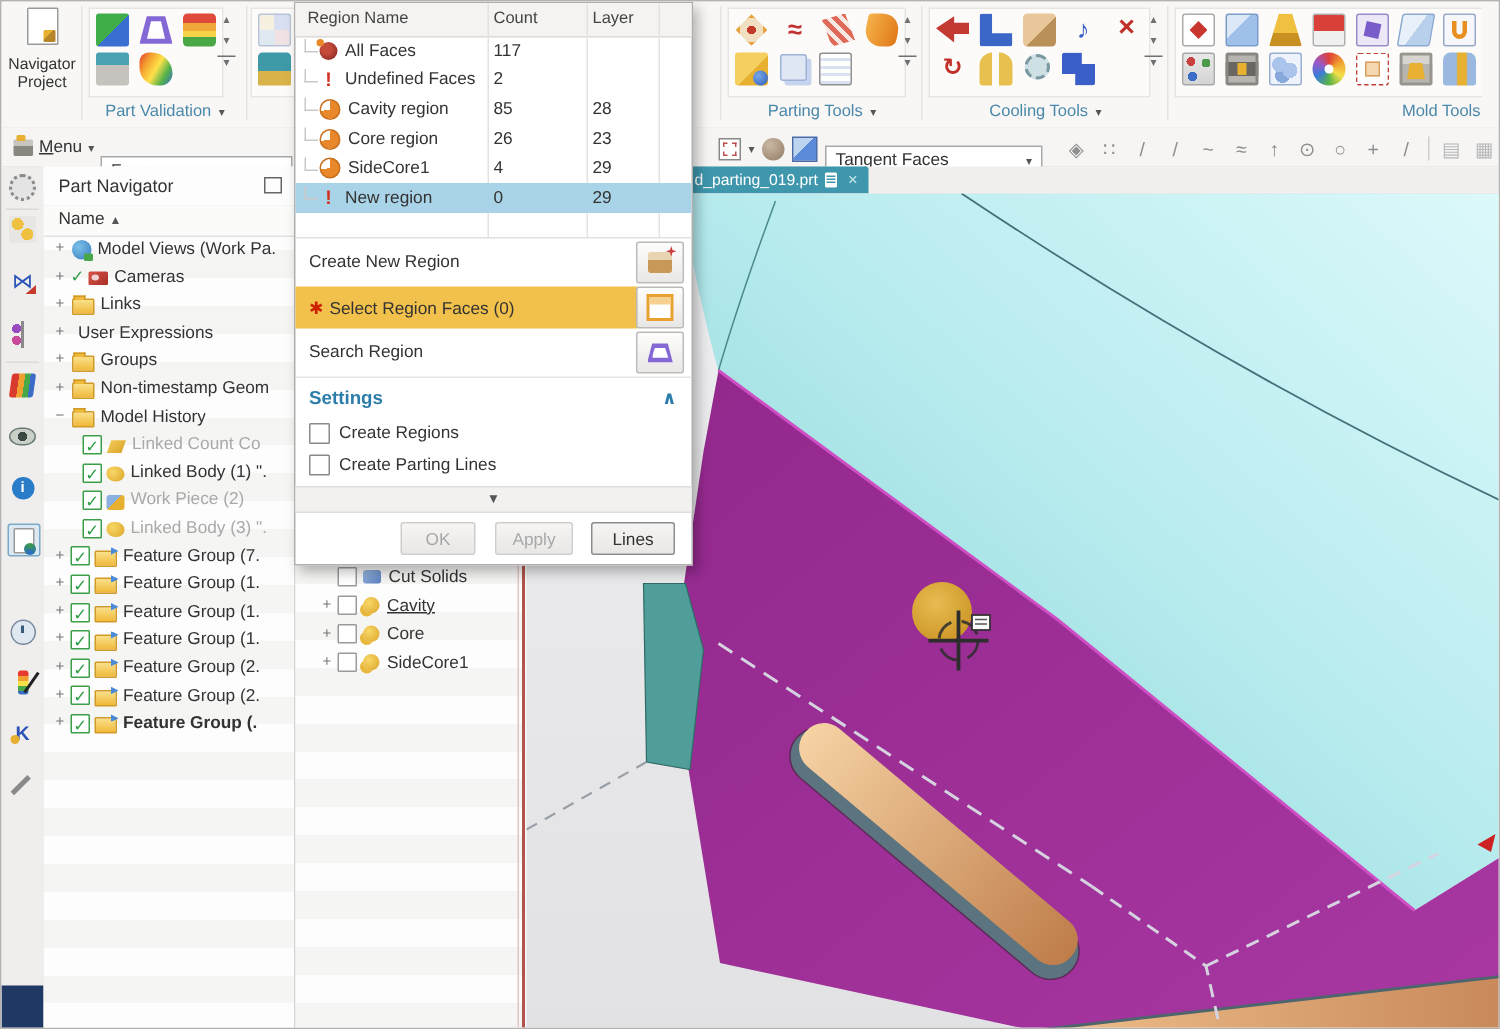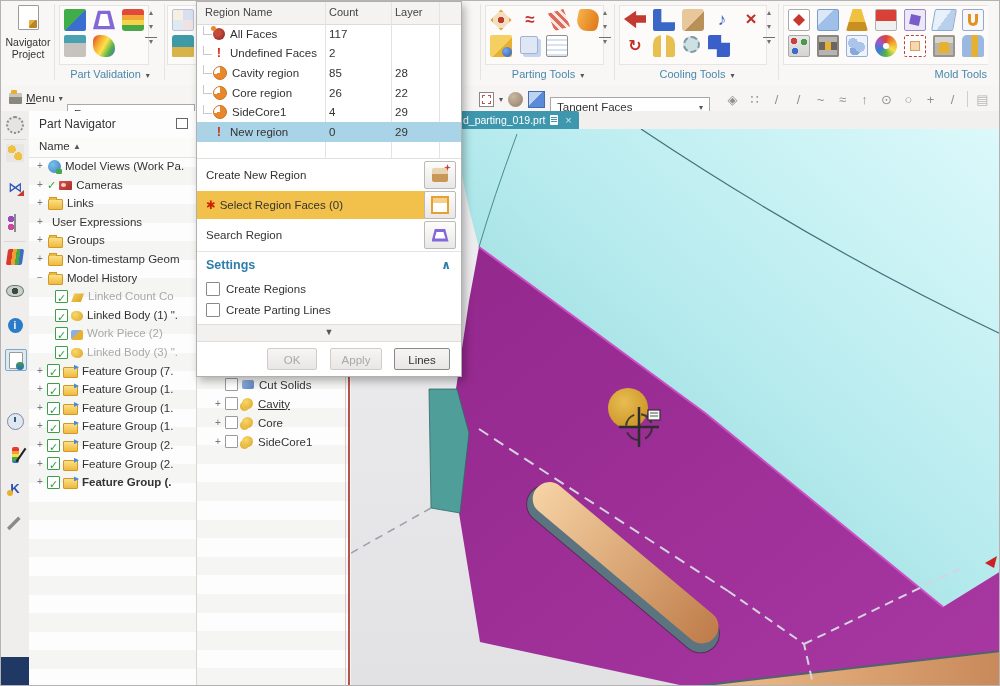--- a/index.html
+++ b/index.html
@@ -341,21 +341,21 @@
     </div>
     <div class="combo" style="left:66px;top:3px;width:128px">
       <span>Face</span>
       <span class="cdd">▾</span>
     </div>
     <div class="selbar">
       <span class="scope-ic"></span>
       <span style="font-size:8px;color:#555">▾</span>
       <span class="ball-ic"></span>
       <span class="cube-ic"></span>
-      <div class="combo" style="position:relative;width:160px">
+      <div class="combo" style="position:relative;width:145px">
         <span>Tangent Faces</span>
         <span class="cdd">▾</span>
       </div>
       <div class="snapstrip" id="snapstrip">
           <span class="sn sn-star"></span>
           <span class="sn sn-scatter"></span>
           <span class="sn sn-slash-a"></span>
           <span class="sn sn-slash-b"></span>
           <span class="sn sn-curve"></span>
           <span class="sn sn-wave"></span>
@@ -659,21 +659,21 @@
           <span class="ric ri-region-swirl"></span>
           <span class="nm">Cavity region</span>
           <span class="ct">85</span>
           <span class="ly">28</span>
         </div>
         <div class="dtrow">
           <span class="conn"></span>
           <span class="ric ri-region-swirl"></span>
           <span class="nm">Core region</span>
           <span class="ct">26</span>
-          <span class="ly">22</span>
+          <span class="ly">23</span>
         </div>
         <div class="dtrow">
           <span class="conn"></span>
           <span class="ric ri-region-swirl"></span>
           <span class="nm">SideCore1</span>
           <span class="ct">4</span>
           <span class="ly">29</span>
         </div>
         <div class="dtrow sel">
           <span class="conn"></span>

